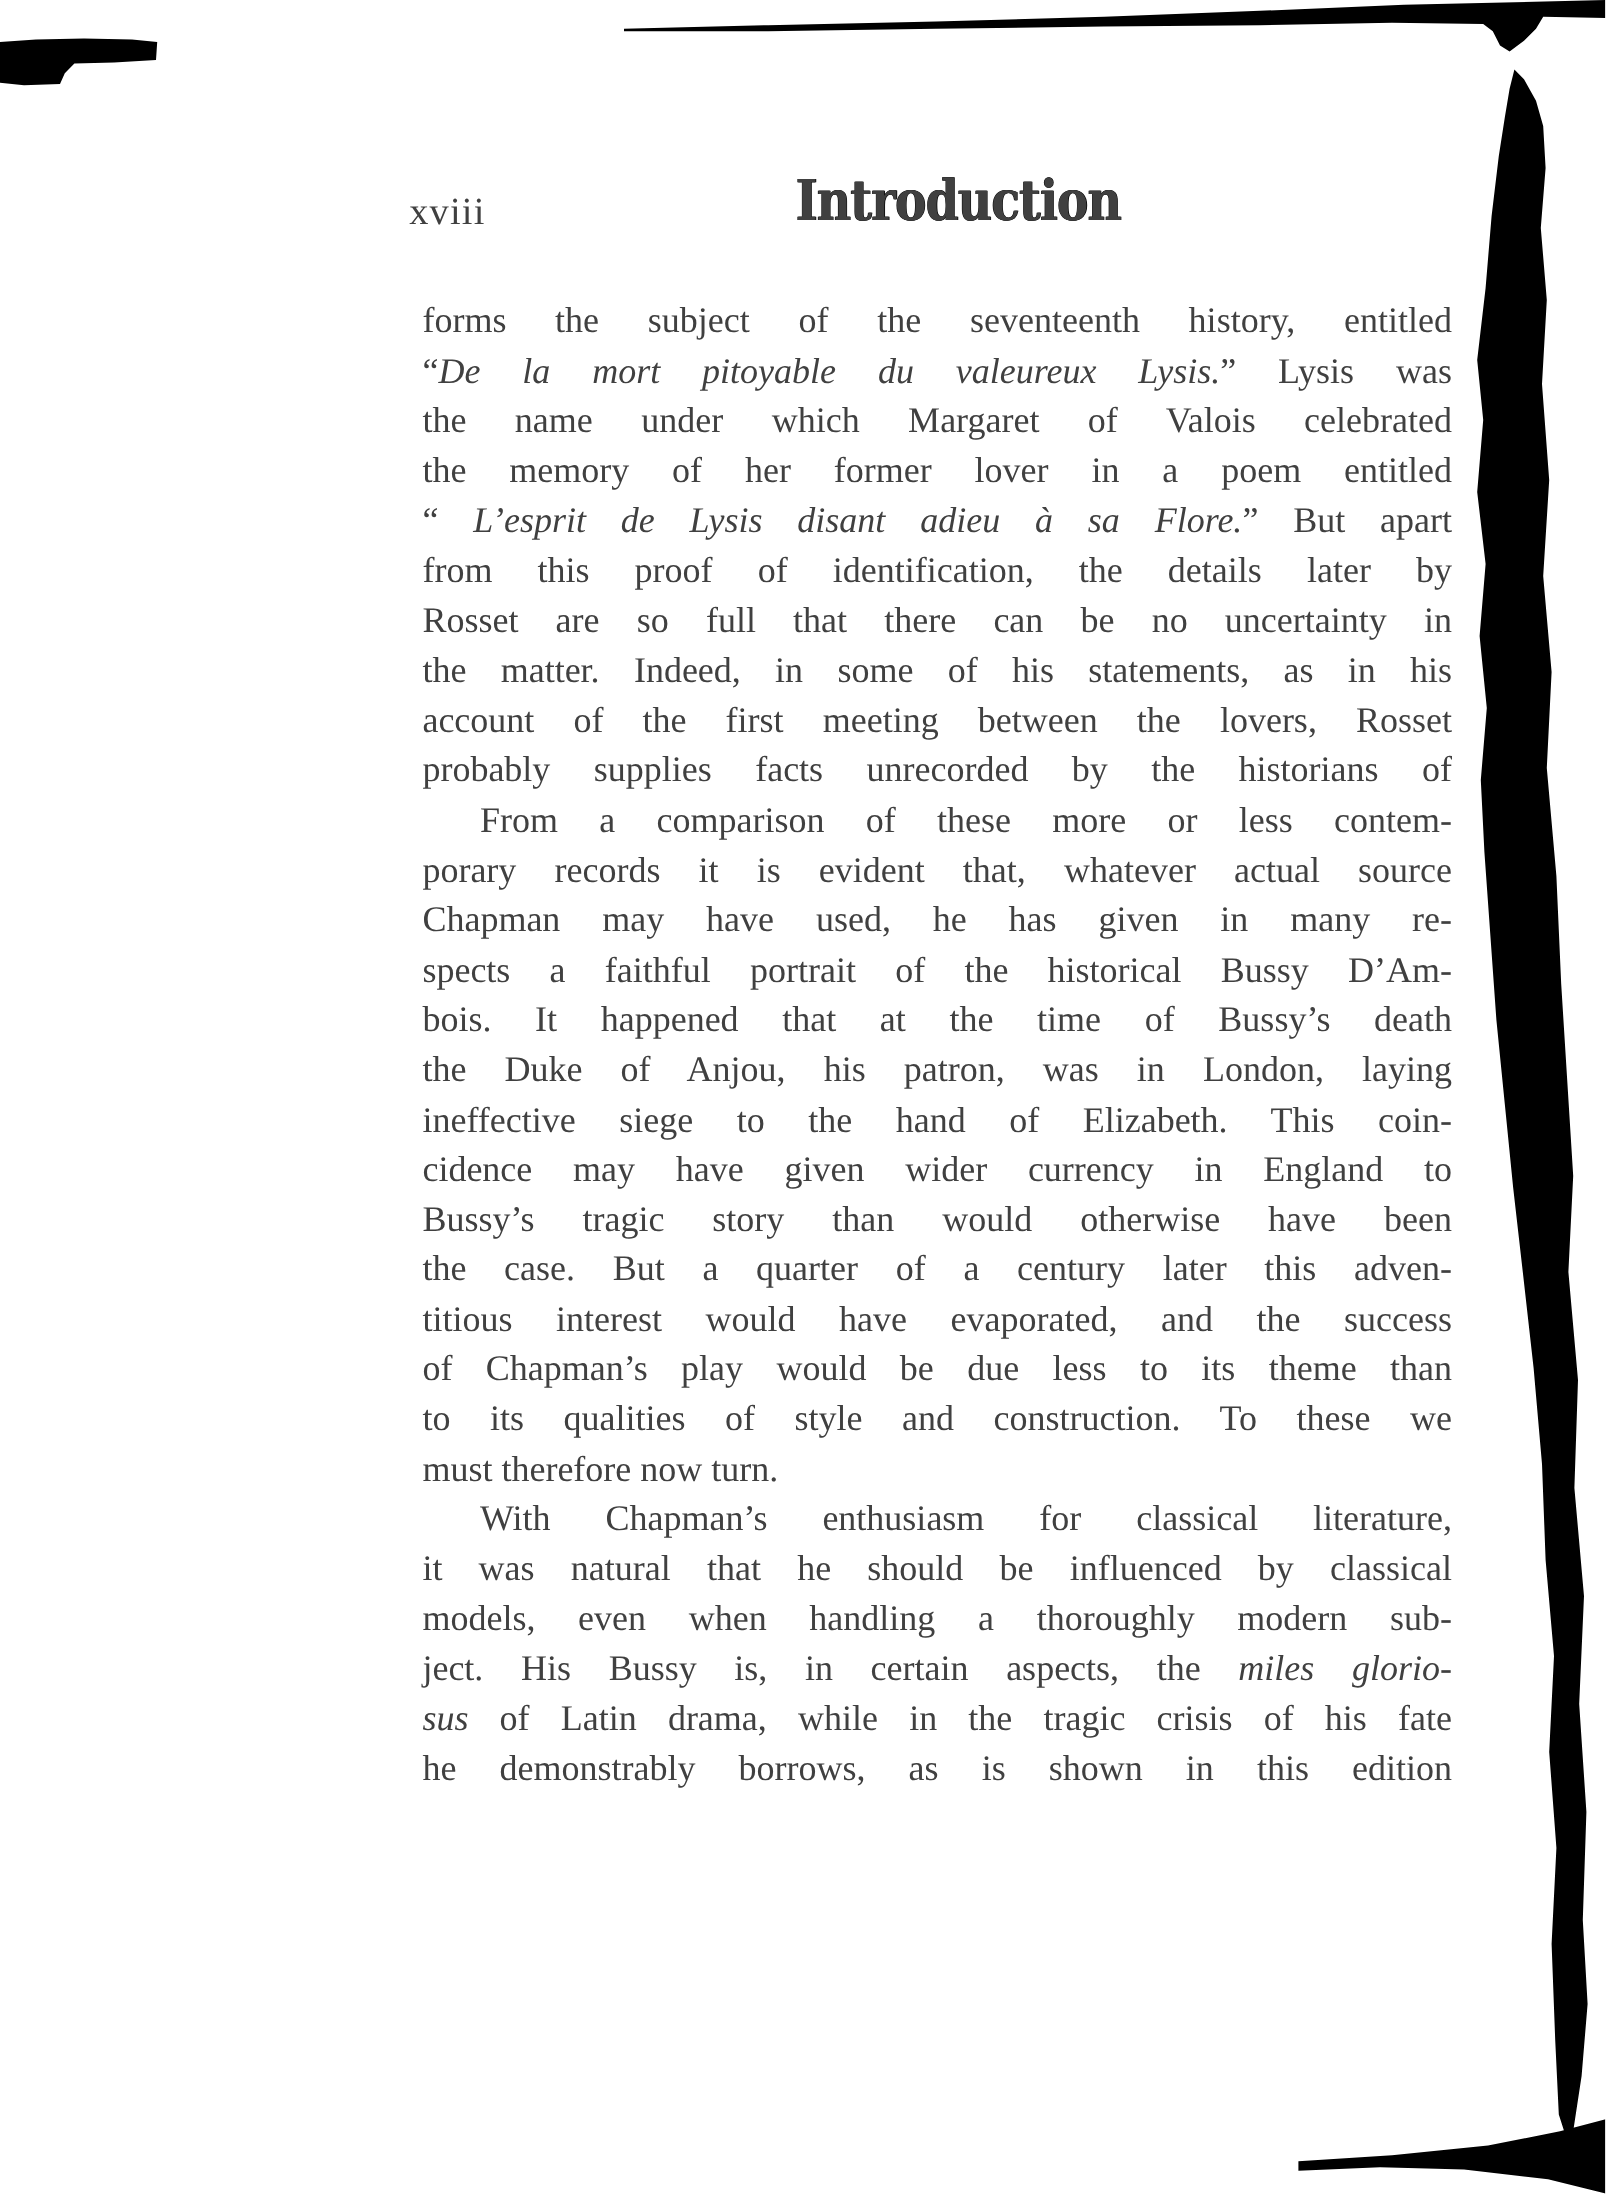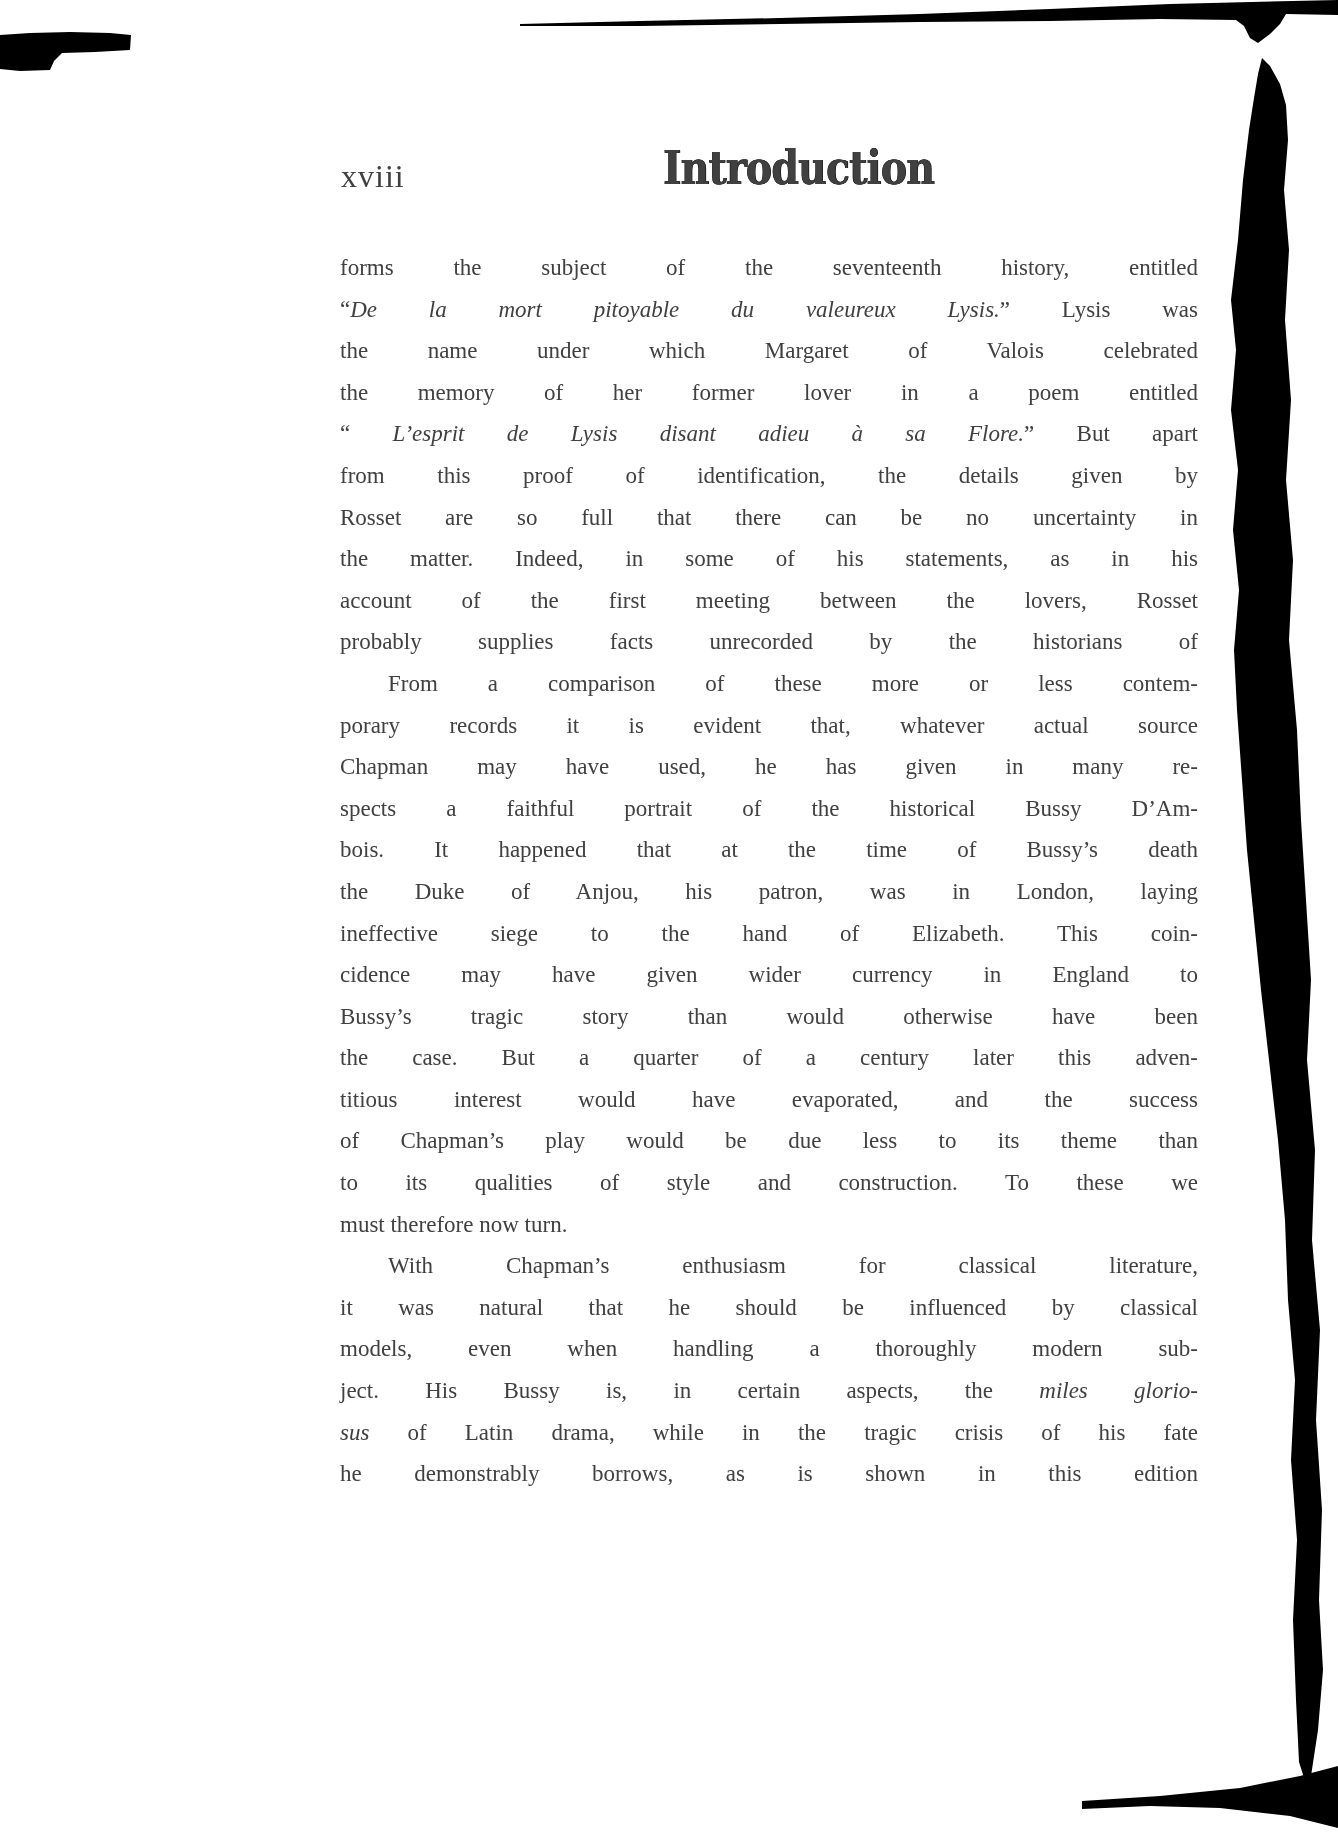--- a/index.html
+++ b/index.html
@@ -39,24 +39,24 @@
     font-weight: bold;
     font-size: 47px;
     letter-spacing: -1px;
     transform: scaleX(0.84);
     transform-origin: center;
     text-shadow: 0.6px 0 0 #000, -0.4px 0 0 #000;
     white-space: nowrap;
   }
   .body-text {
     position: absolute;
-    left: 340px;
+    left: 352px;
     top: 247px;
     width: 858px;
-    font-size: 23px;
+    font-size: 30px;
     line-height: 41.6px;
   }
   .line {
     text-align: justify;
     text-align-last: justify;
     height: 41.6px;
     overflow: visible;
   }
   .line.indent { text-indent: 48px; }
   .line.line-end { text-align-last: left; }
@@ -70,21 +70,21 @@
   <div class="folio">xviii</div>
 
   <div class="running-title">Introduction</div>
 
   <div class="body-text">
       <div class="line"><span class="rm">forms the subject of the seventeenth history, entitled</span></div>
       <div class="line"><span class="rm">“</span><span class="it">De la mort pitoyable du valeureux Lysis.</span><span class="rm">”  Lysis was</span></div>
       <div class="line"><span class="rm">the name under which Margaret of Valois celebrated</span></div>
       <div class="line"><span class="rm">the memory of her former lover in a poem entitled</span></div>
       <div class="line"><span class="rm">“ </span><span class="it">L’esprit de Lysis disant adieu à sa Flore.</span><span class="rm">”  But apart</span></div>
-      <div class="line"><span class="rm">from this proof of identification, the details given by</span></div>
+      <div class="line"><span class="rm">from this proof of identification, the details later by</span></div>
       <div class="line"><span class="rm">Rosset are so full that there can be no uncertainty in</span></div>
       <div class="line"><span class="rm">the matter.  Indeed, in some of his statements, as in his</span></div>
       <div class="line"><span class="rm">account of the first meeting between the lovers, Rosset</span></div>
       <div class="line"><span class="rm">probably supplies facts unrecorded by the historians of</span></div>
       <div class="line indent"><span class="rm">From a comparison of these more or less contem-</span></div>
       <div class="line"><span class="rm">porary records it is evident that, whatever actual source</span></div>
       <div class="line"><span class="rm">Chapman may have used, he has given in many re-</span></div>
       <div class="line"><span class="rm">spects a faithful portrait of the historical Bussy D’Am-</span></div>
       <div class="line"><span class="rm">bois.  It happened that at the time of Bussy’s death</span></div>
       <div class="line"><span class="rm">the Duke of Anjou, his patron, was in London, laying</span></div>

